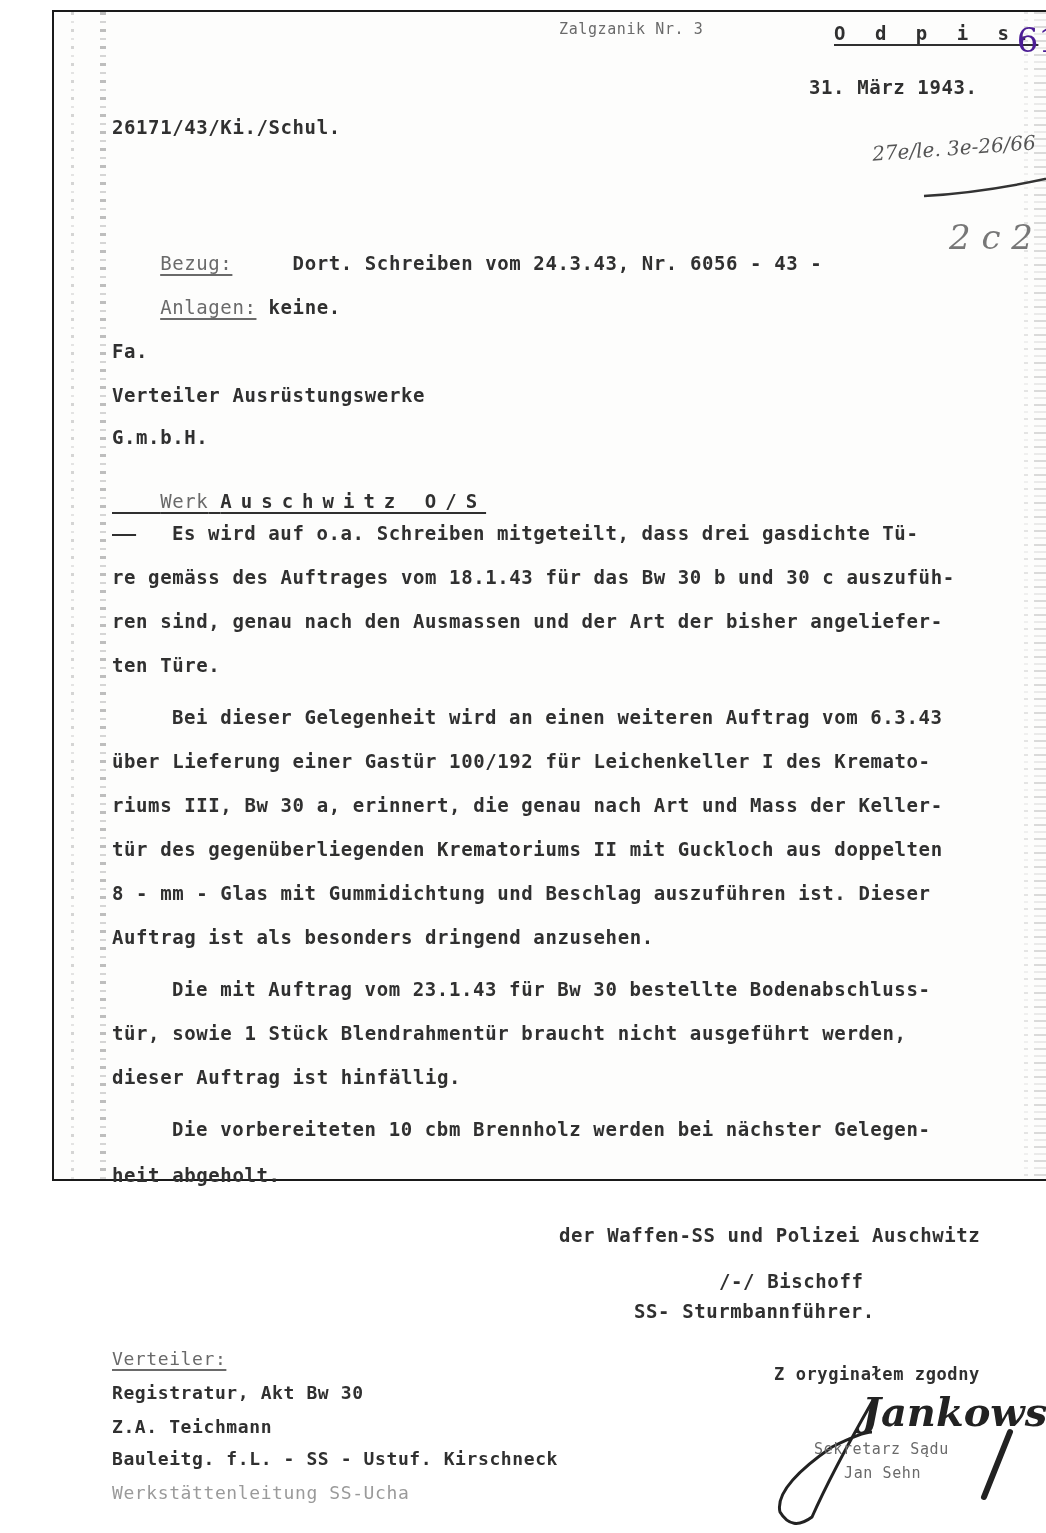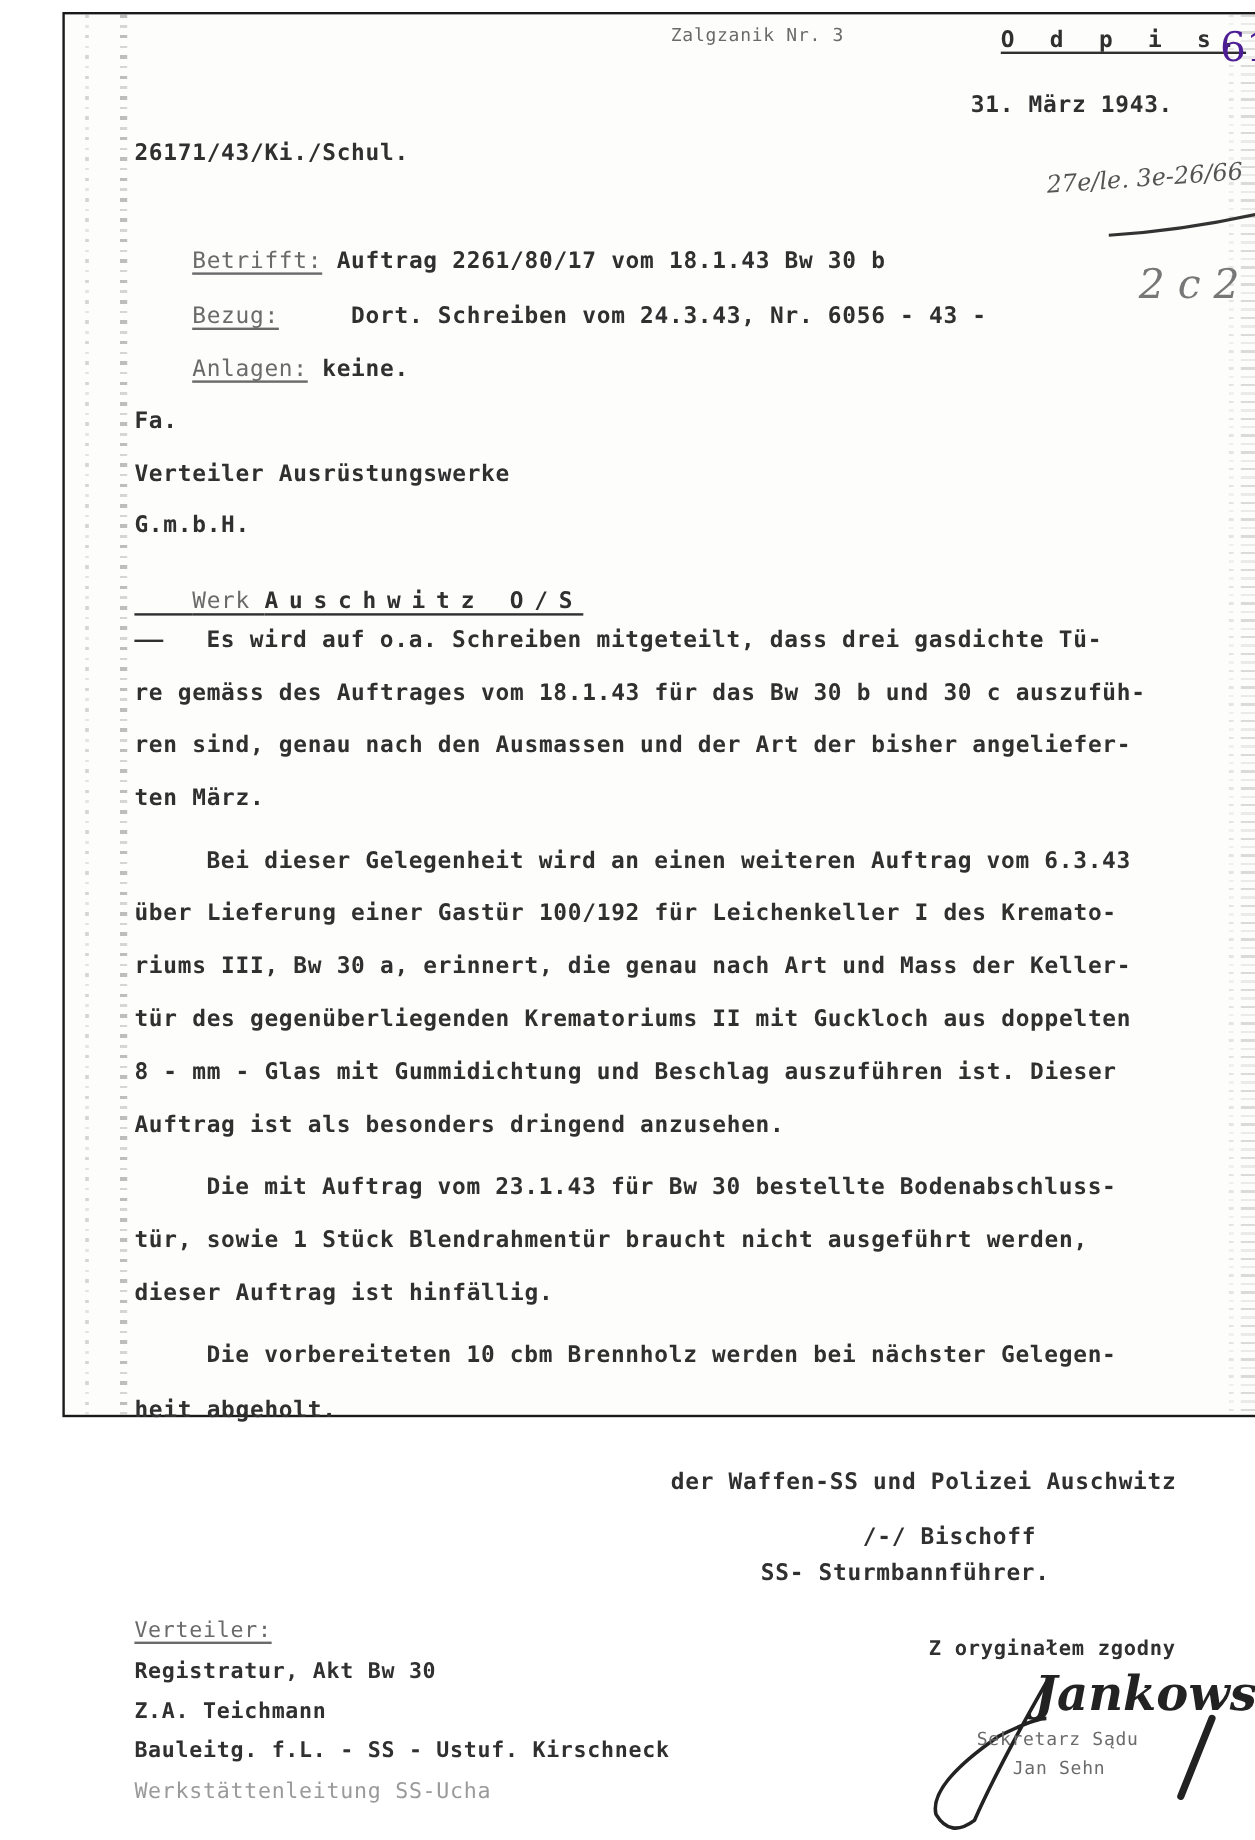--- a/index.html
+++ b/index.html
@@ -41,41 +41,38 @@
   <div class="line u spaced" style="left:780px; top:10px; font-size:19px;">O d p i s.</div>
   <div class="stamp-num">61</div>
   <div class="line" style="left:755px; top:64px;">31. März 1943.</div>
   <div class="line" style="left:58px; top:104px;">26171/43/Ki./Schul.</div>
   <div class="hand" style="left:818px; top:124px; font-size:20px; transform:rotate(-4deg);">27e/le. 3e-26/66</div>
   <svg style="position:absolute; left:868px; top:160px;" width="150" height="30">
     <path d="M2 24 Q70 20 145 2" stroke="#333" stroke-width="2.5" fill="none"></path>
   </svg>
   <div class="hand" style="left:895px; top:205px; font-size:34px; color:#777;">2 c 2</div>
 
-  <div class="line" style="left:58px; top:172px;">
-    <span class="u faint">Betrifft:</span> <span>Auftrag 2261/80/17 vom 18.1.43 Bw 30 b</span>
-  </div>
   <div class="line" style="left:58px; top:218px;">
     <span class="u faint">Bezug:</span>     <span>Dort. Schreiben vom 24.3.43, Nr. 6056 - 43 -</span>
   </div>
   <div class="line" style="left:58px; top:262px;">
     <span class="u faint">Anlagen:</span> <span>keine.</span>
   </div>
 
   <div class="line" style="left:58px; top:328px;">Fa.</div>
   <div class="line" style="left:58px; top:372px;">Verteiler Ausrüstungswerke</div>
   <div class="line" style="left:58px; top:414px;">G.m.b.H.</div>
   <div class="line u" style="left:58px; top:456px;">
     <span class="faint">Werk</span> <span class="spaced">Auschwitz O/S</span>
   </div>
 
   <div class="line" style="left:118px; top:510px;">Es wird auf o.a. Schreiben mitgeteilt, dass drei gasdichte Tü-</div>
   <div class="line" style="left:58px; top:554px;">re gemäss des Auftrages vom 18.1.43 für das Bw 30 b und 30 c auszufüh-</div>
   <div class="line" style="left:58px; top:598px;">ren sind, genau nach den Ausmassen und der Art der bisher angeliefer-</div>
-  <div class="line" style="left:58px; top:642px;">ten März.</div>
+  <div class="line" style="left:58px; top:642px;">ten Türe.</div>
 
   <div class="line" style="left:118px; top:694px;">Bei dieser Gelegenheit wird an einen weiteren Auftrag vom 6.3.43</div>
   <div class="line" style="left:58px; top:738px;">über Lieferung einer Gastür 100/192 für Leichenkeller I des Kremato-</div>
   <div class="line" style="left:58px; top:782px;">riums III, Bw 30 a, erinnert, die genau nach Art und Mass der Keller-</div>
   <div class="line" style="left:58px; top:826px;">tür des gegenüberliegenden Krematoriums II mit Guckloch aus doppelten</div>
   <div class="line" style="left:58px; top:870px;">8 - mm - Glas mit Gummidichtung und Beschlag auszuführen ist. Dieser</div>
   <div class="line" style="left:58px; top:914px;">Auftrag ist als besonders dringend anzusehen.</div>
 
   <div class="line" style="left:118px; top:966px;">Die mit Auftrag vom 23.1.43 für Bw 30 bestellte Bodenabschluss-</div>
   <div class="line" style="left:58px; top:1010px;">tür, sowie 1 Stück Blendrahmentür braucht nicht ausgeführt werden,</div>

